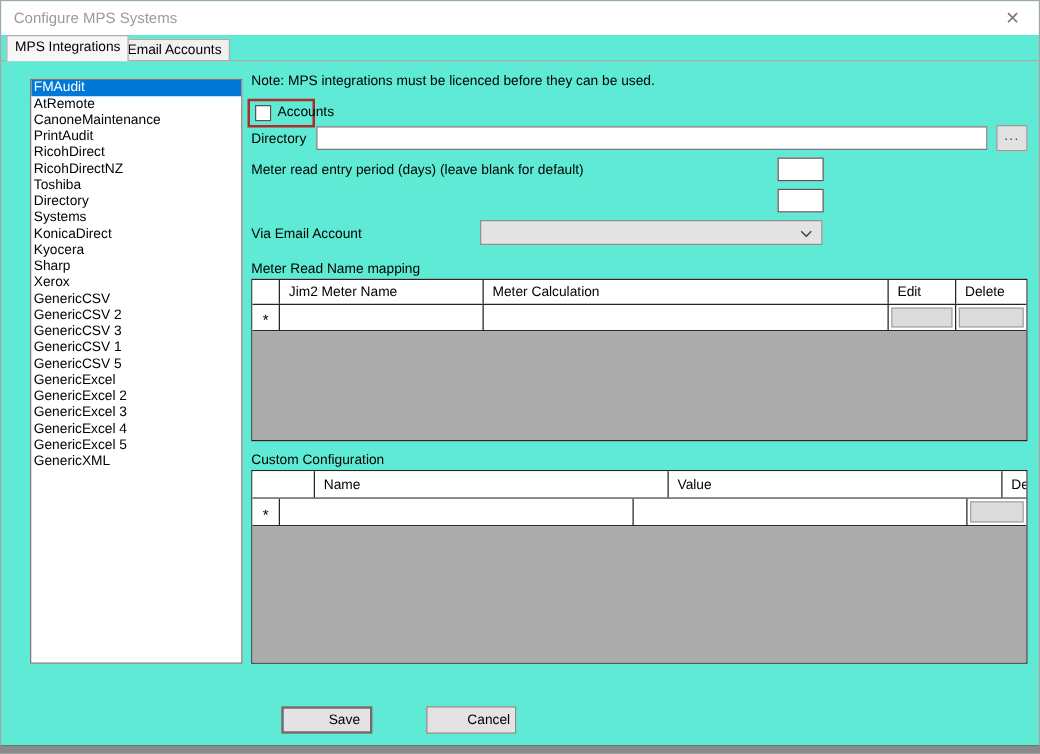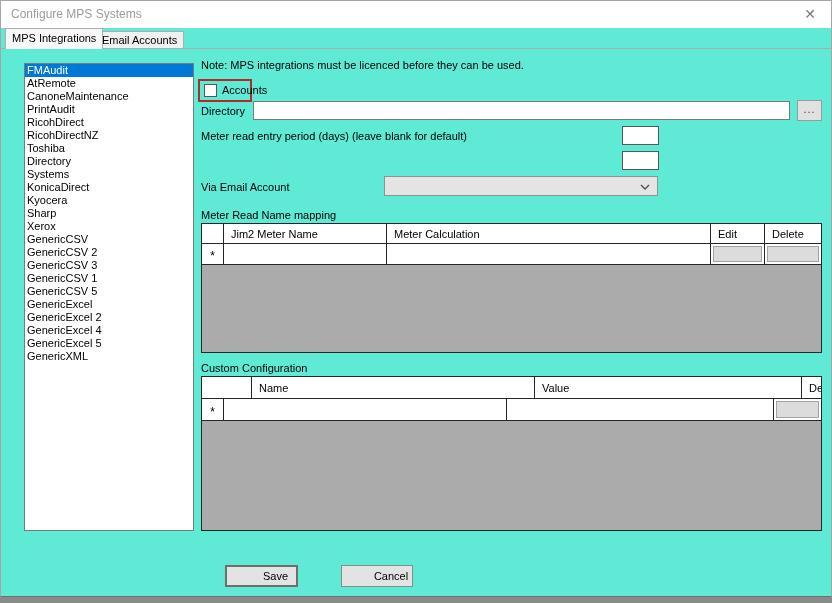--- a/index.html
+++ b/index.html
@@ -143,20 +143,21 @@
         <div class="lb-item">Kyocera</div>
         <div class="lb-item">Sharp</div>
         <div class="lb-item">Xerox</div>
         <div class="lb-item">GenericCSV</div>
         <div class="lb-item">GenericCSV 2</div>
         <div class="lb-item">GenericCSV 3</div>
         <div class="lb-item">GenericCSV 1</div>
         <div class="lb-item">GenericCSV 5</div>
         <div class="lb-item">GenericExcel</div>
         <div class="lb-item">GenericExcel 2</div>
+        <div class="lb-item">GenericExcel 3</div>
         <div class="lb-item">GenericExcel 4</div>
         <div class="lb-item">GenericExcel 5</div>
         <div class="lb-item">GenericXML</div>
       </div>
 
     <div class="lbl note">Note: MPS integrations must be licenced before they can be used.</div>
 
     <div class="enabled-box">
       <span class="checkbox"></span>
       <span class="enabled-label">Accounts</span>

